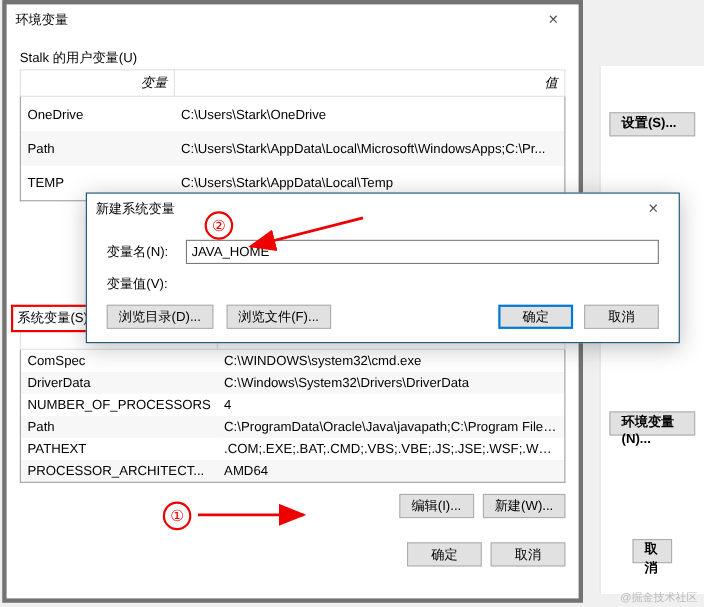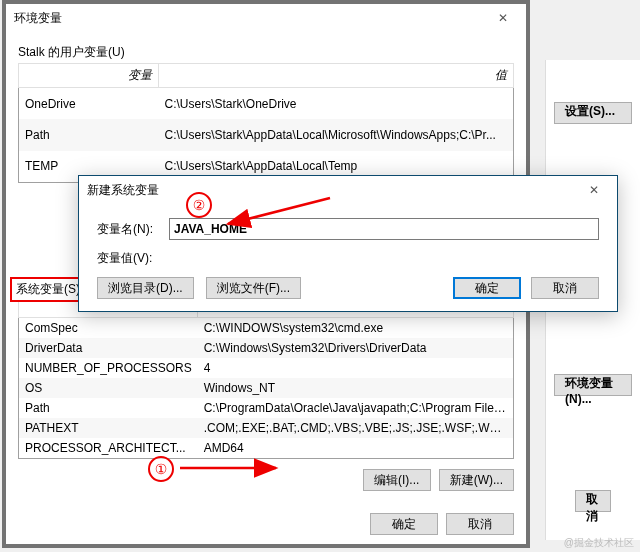--- a/index.html
+++ b/index.html
@@ -14,21 +14,21 @@
   .table td { padding: 3px 6px; white-space: nowrap; overflow: hidden; text-overflow: ellipsis; max-width: 310px; }
   .table tr:nth-child(even) td { background: #f7f7f7; }
   .btnrow { display: flex; justify-content: flex-end; gap: 8px; margin-top: 10px; }
   .btn { min-width: 68px; height: 22px; border: 1px solid #adadad; background: #e1e1e1; display: inline-flex; align-items: center; justify-content: center; padding: 0 10px; cursor: pointer; }
   .btn.primary { border: 2px solid #0078d7; }
   .syslabel-box { position: absolute; left: 10px; top: 277px; border: 2px solid #e00; padding: 2px 4px; background: #fff; z-index: 1; }
   .newvar { position: absolute; left: 78px; top: 175px; width: 540px; background: #fff; border: 1px solid #0c4a6e; box-shadow: 0 4px 20px rgba(0,0,0,0.25); z-index: 10; }
   .newvar .body { padding: 14px 18px 12px 18px; }
   .formrow { display: flex; align-items: center; margin-bottom: 10px; }
   .formrow label { width: 72px; }
-  .formrow input { flex: 1; height: 22px; border: 1px solid #7a7a7a; padding: 2px 4px; font-weight: bold; }
+  .formrow input { flex: 1; height: 22px; border: 1px solid #7a7a7a; padding: 2px 4px; }
   .formrow input.focus { border: 1px solid #0078d7; outline: 1px solid #0078d7; }
   .callout { position: absolute; width: 26px; height: 26px; border: 2px solid #e00; border-radius: 50%; color: #e00; display: flex; align-items: center; justify-content: center; font-size: 14px; background: rgba(255,255,255,0.6); z-index: 20; pointer-events: none; }
   .arrow { position: absolute; z-index: 19; pointer-events: none; }
   .rightpanel { position: absolute; right: 0; top: 60px; width: 95px; height: 480px; background: #fff; border-left: 1px solid #ddd; }
   .rightpanel .btn { margin: 20px auto; display: block; width: 78px; font-weight: bold; }
   .footer-watermark { position: absolute; right: 6px; bottom: 2px; font-size: 10px; color: #bbb; }
 </style>
 </head>
 <body>
 
@@ -88,24 +88,20 @@
             <td>ComSpec</td>
             <td>C:\WINDOWS\system32\cmd.exe</td>
           </tr>
           <tr>
             <td>DriverData</td>
             <td>C:\Windows\System32\Drivers\DriverData</td>
           </tr>
           <tr>
             <td>NUMBER_OF_PROCESSORS</td>
             <td>4</td>
-          </tr>
-          <tr>
-            <td>OS</td>
-            <td>Windows_NT</td>
           </tr>
           <tr>
             <td>Path</td>
             <td>C:\ProgramData\Oracle\Java\javapath;C:\Program Files\VanD...</td>
           </tr>
           <tr>
             <td>PATHEXT</td>
             <td>.COM;.EXE;.BAT;.CMD;.VBS;.VBE;.JS;.JSE;.WSF;.WSH;.MSC</td>
           </tr>
           <tr>

